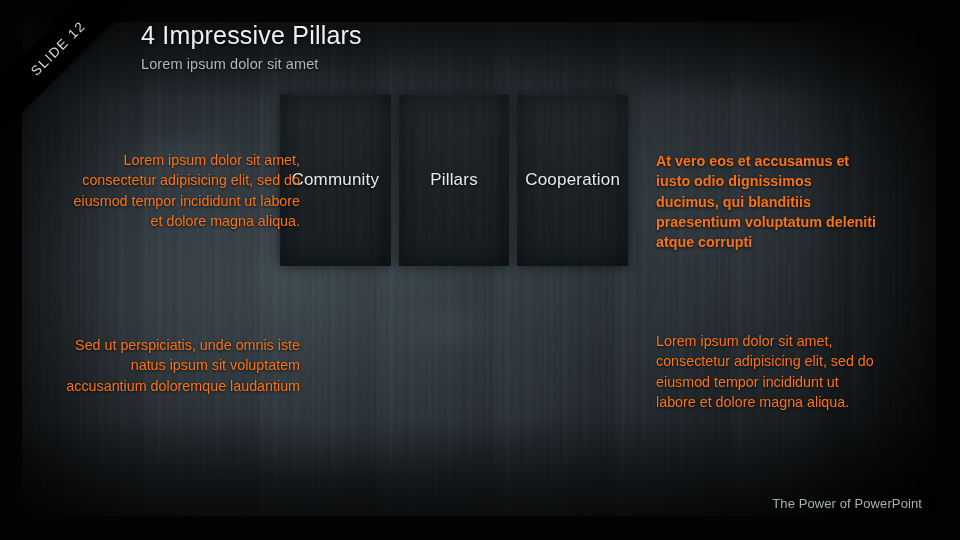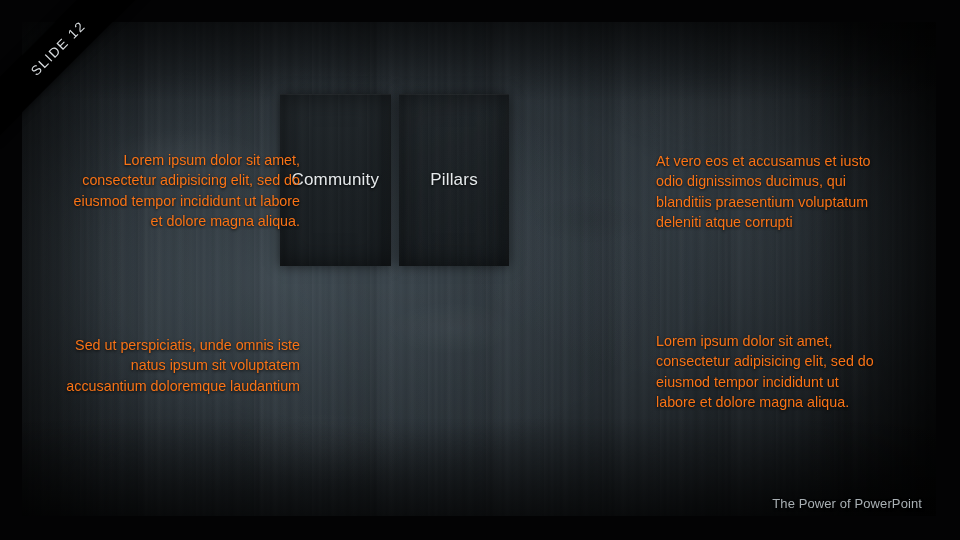--- a/index.html
+++ b/index.html
@@ -231,20 +231,21 @@
     left: 62px;
     top: 335px;
     width: 238px;
     text-align: right;
   }
   #text-top-right {
     left: 656px;
     top: 151px;
     width: 222px;
     text-align: left;
+    font-weight: bold;
   }
   #text-bottom-right {
     left: 656px;
     top: 331px;
     width: 222px;
     text-align: left;
   }
 
   
   #footer-credit {
@@ -271,33 +272,40 @@
     <div class="vignette"></div>
     <div class="vignette-2"></div>
   </div>
 
   <div id="corner-ribbon">
     <div class="band">
       <span id="ribbon-label">SLIDE 12</span>
     </div>
   </div>
 
+  <div id="header">
+    <h1 id="slide-title">4 Impressive Pillars</h1>
+    <p id="slide-subtitle">Lorem ipsum dolor sit amet</p>
+  </div>
 
   <div class="body-text" id="text-top-left">Lorem ipsum dolor sit amet, consectetur adipisicing elit, sed do eiusmod tempor incididunt ut labore et dolore magna aliqua.</div>
 
   <div class="body-text" id="text-bottom-left">Sed ut perspiciatis, unde omnis iste natus ipsum sit voluptatem accusantium doloremque laudantium</div>
 
   <div class="body-text" id="text-top-right">At vero eos et accusamus et iusto odio dignissimos ducimus, qui blanditiis praesentium voluptatum deleniti atque corrupti</div>
 
   <div class="body-text" id="text-bottom-right">Lorem ipsum dolor sit amet, consectetur adipisicing elit, sed do eiusmod tempor incididunt ut labore et dolore magna aliqua.</div>
 
   <div id="pillar-grid">
     <div class="pillar-cell">
       <span class="pillar-label">Community</span>
     </div>
     <div class="pillar-cell">
       <span class="pillar-label">Pillars</span>
     </div>
+    <div class="pillar-cell">
+      <span class="pillar-label">Cooperation</span>
+    </div>
   </div>
 
   <div id="footer-credit">The Power of PowerPoint</div>
 
 </div>
 
 </body></html>

